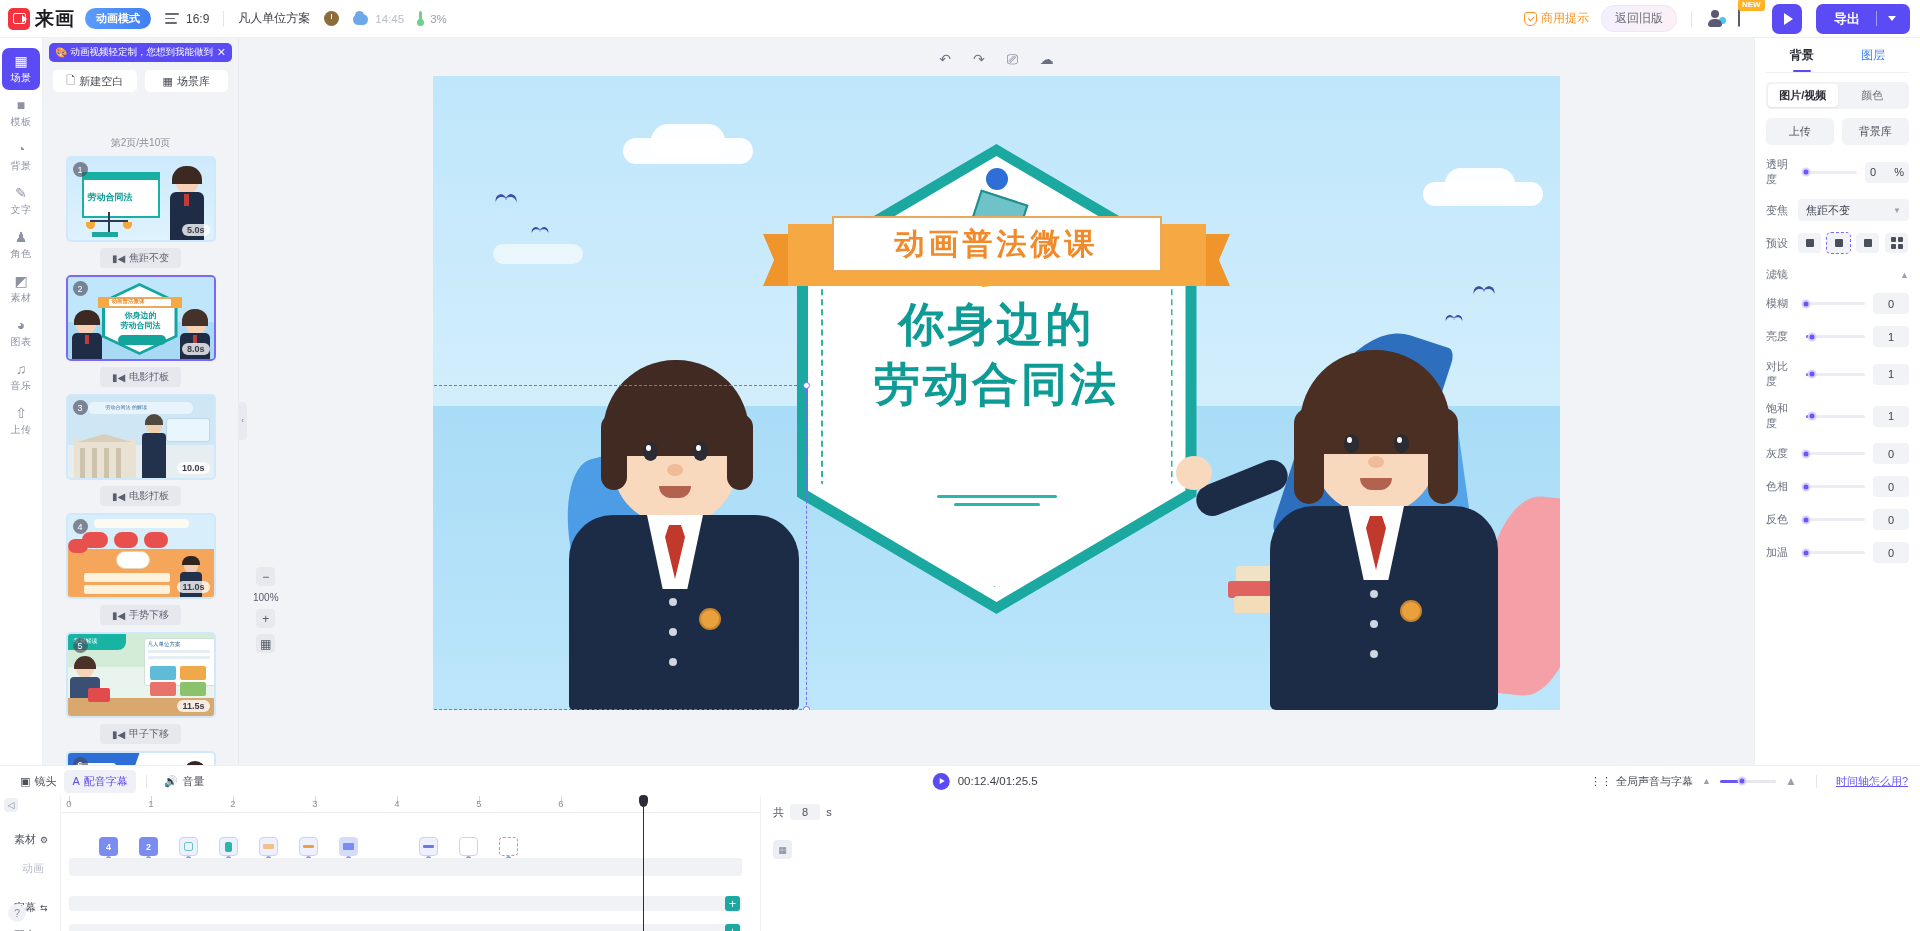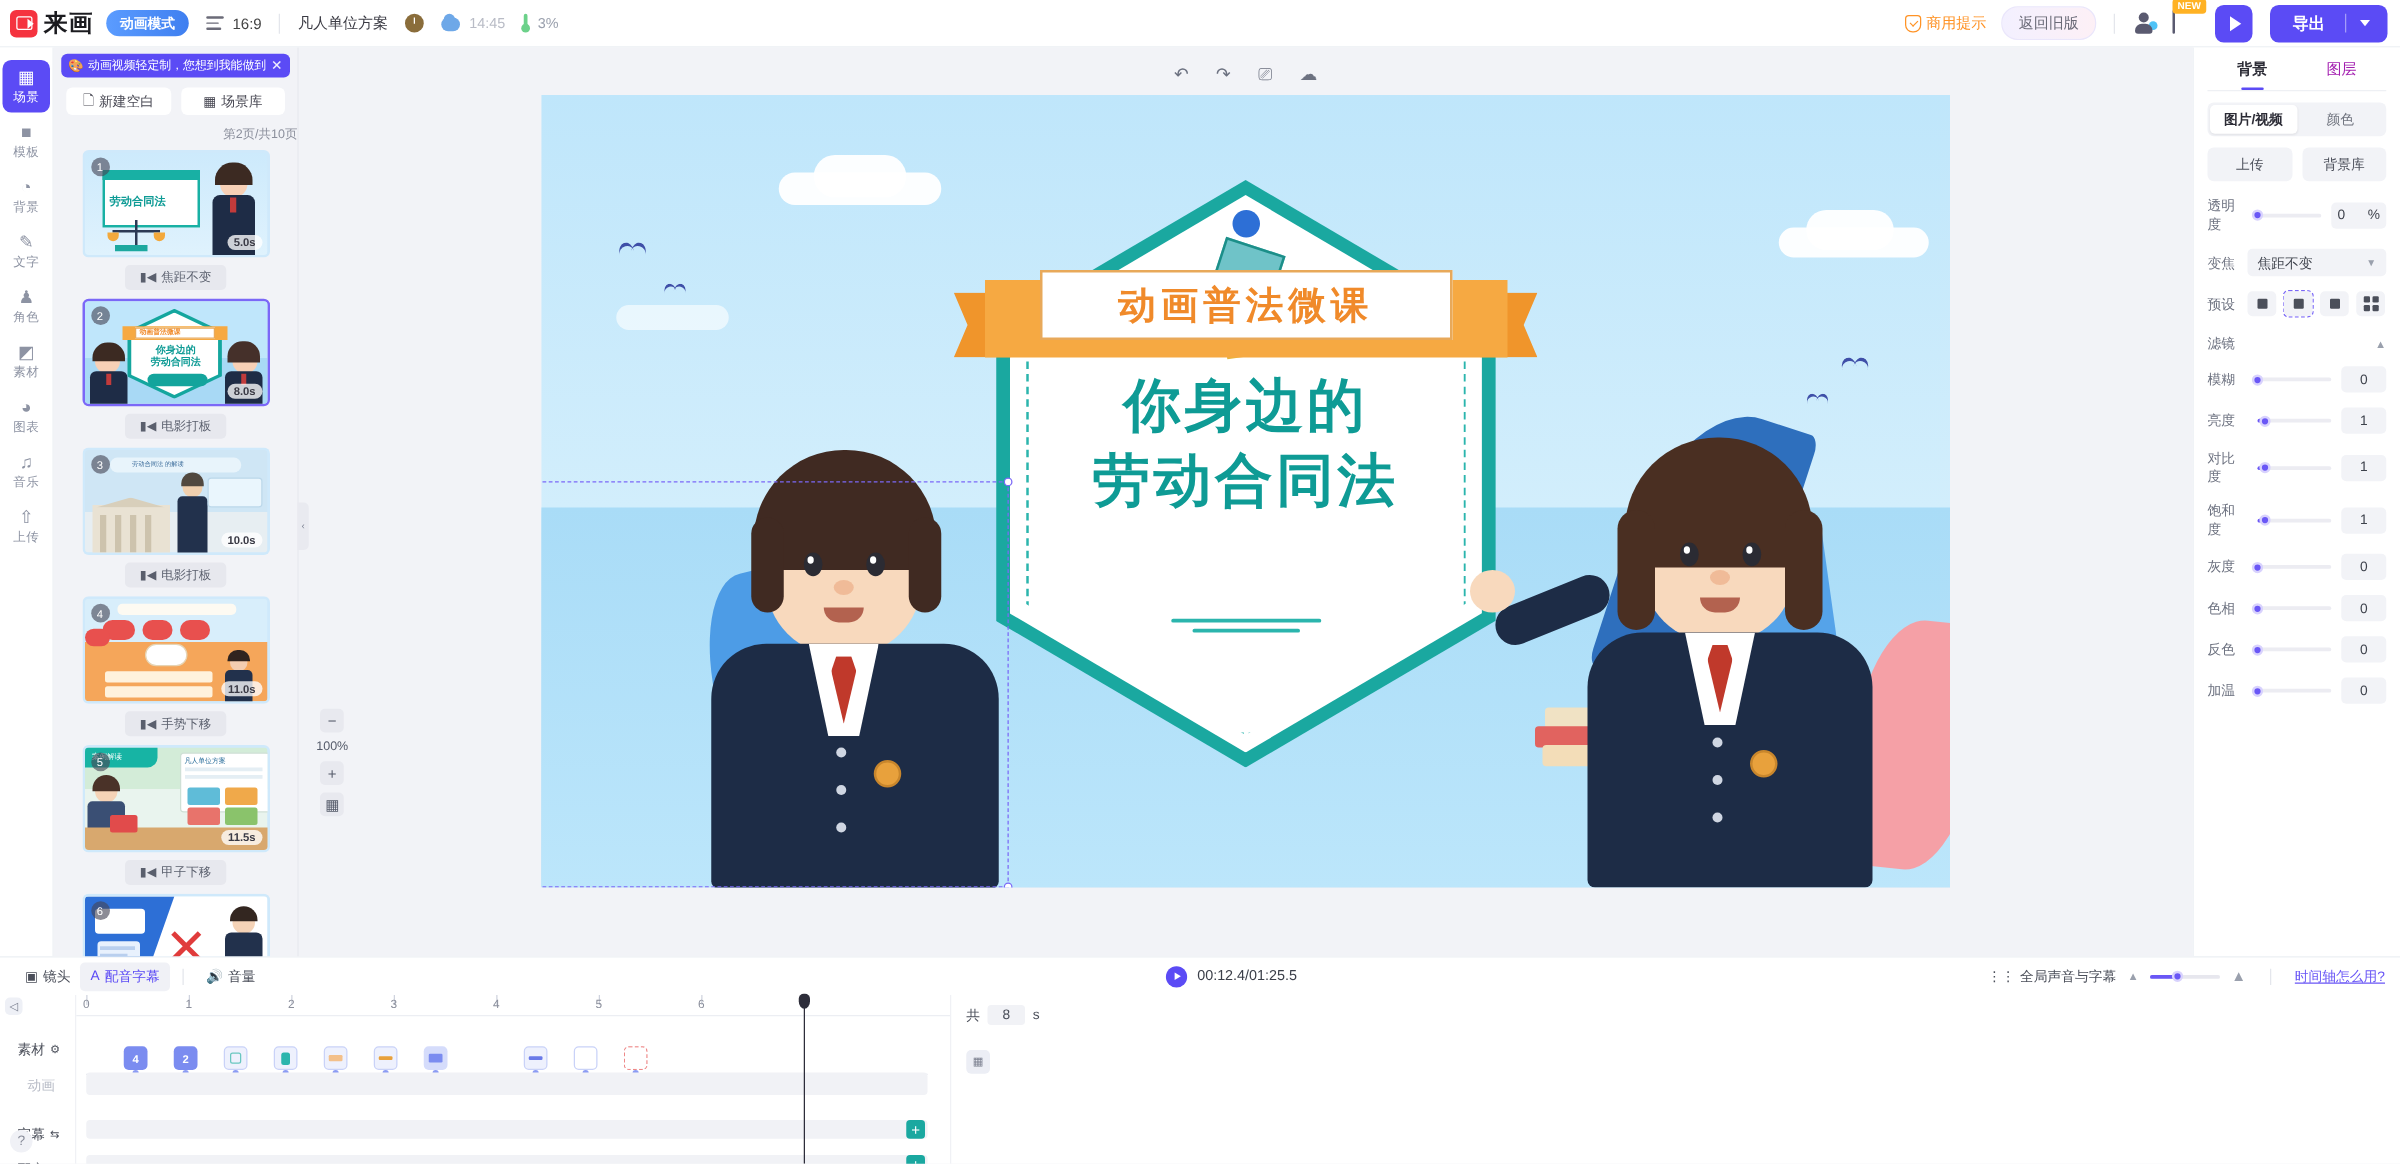--- a/index.html
+++ b/index.html
@@ -107,21 +107,21 @@
     margin: 5px 6px 0; background: #5b4bf5; border-radius: 5px; height: 19px;
     display: flex; align-items: center; padding: 0 6px; color: #fff; font-size: 9.5px; position: relative;
   }
   .promo-emoji { font-size: 10px; margin-right: 3px; }
   .promo-x { margin-left: auto; font-size: 11px; opacity: .9; }
   .scene-actions { display: flex; gap: 8px; padding: 8px 10px 6px; }
   .sa-btn {
     flex: 1; background: #fff; border-radius: 5px; height: 22px; display: flex;
     align-items: center; justify-content: center; gap: 4px; font-size: 11px; color: #4a4a55;
   }
-  .page-count { text-align: right; font-size: 10px; color: #8b8f9c; padding: 2px 0 6px; }
+  .page-count { text-align: center; font-size: 10px; color: #8b8f9c; padding: 2px 0 6px; margin-top: 36px; }
   .scene-scroll { flex: 1; overflow: hidden; padding: 0 8px 8px; }
   .scene-card {
     position: relative; width: 150px; margin: 0 auto; border-radius: 5px; overflow: hidden;
     height: 86px; border: 2px solid transparent; background: #cfe9fb;
   }
   .scene-card.sel { border-color: #7b68f7; }
   .scene-num {
     position: absolute; left: 5px; top: 4px; z-index: 4; background: rgba(70,70,85,.62); color: #fff;
     font-size: 9px; width: 15px; height: 15px; border-radius: 50%; display: flex; align-items: center; justify-content: center;
   }
@@ -215,21 +215,21 @@
   .books { position:absolute; left:50%; top:500px; transform: translateX(-50%); }
   .book { height:17px; border-radius:3px; margin-top:-2px; }
 
   .person { position:absolute; bottom:0; }
   .selbox { position:absolute; border:1px dashed #7b68f7; }
   .sel-handle { position:absolute; width:7px; height:7px; background:#fff; border:1.4px solid #7b68f7; border-radius:50%; }
 
   
   .rpanel { width: 166px; background: #fff; border-left: 1px solid #eceff3; flex: none; padding: 0 11px; }
   .rp-tabs { display: flex; border-bottom: 1px solid #eef0f4; }
-  .rp-tab { flex: 1; text-align: center; padding: 9px 0 8px; font-size: 12px; color: #a21caf; position: relative; }
+  .rp-tab { flex: 1; text-align: center; padding: 9px 0 8px; font-size: 12px; color: #3b82f6; position: relative; }
   .rp-tab.active { color: #2c2c36; font-weight: bold; }
   .rp-tab.active::after { content:""; position:absolute; left:50%; bottom:0; transform:translateX(-50%); width:18px; height:2.5px; background:#5b4bf5; border-radius:2px; }
   .seg { display: flex; background: #f2f3f7; border-radius: 5px; padding: 2px; margin: 9px 0 8px; }
   .seg-item { flex: 1; text-align: center; font-size: 11px; padding: 4px 0; border-radius: 4px; color: #70747f; }
   .seg-item.active { background: #fff; color: #2c2c36; font-weight: bold; box-shadow: 0 1px 2px rgba(0,0,0,.07); }
   .bg-preview {
     height: 62px; border: 1.5px solid #8f7bf8; border-radius: 3px; position: relative; overflow: hidden;
     background: linear-gradient(180deg,#b6e1f8,#c9eaf9);
   }
   .bg-tag { position: absolute; left: 2px; top: 2px; background: rgba(70,70,85,.55); color: #fff; font-size: 9px; padding: 1px 5px; border-radius: 2px; }

